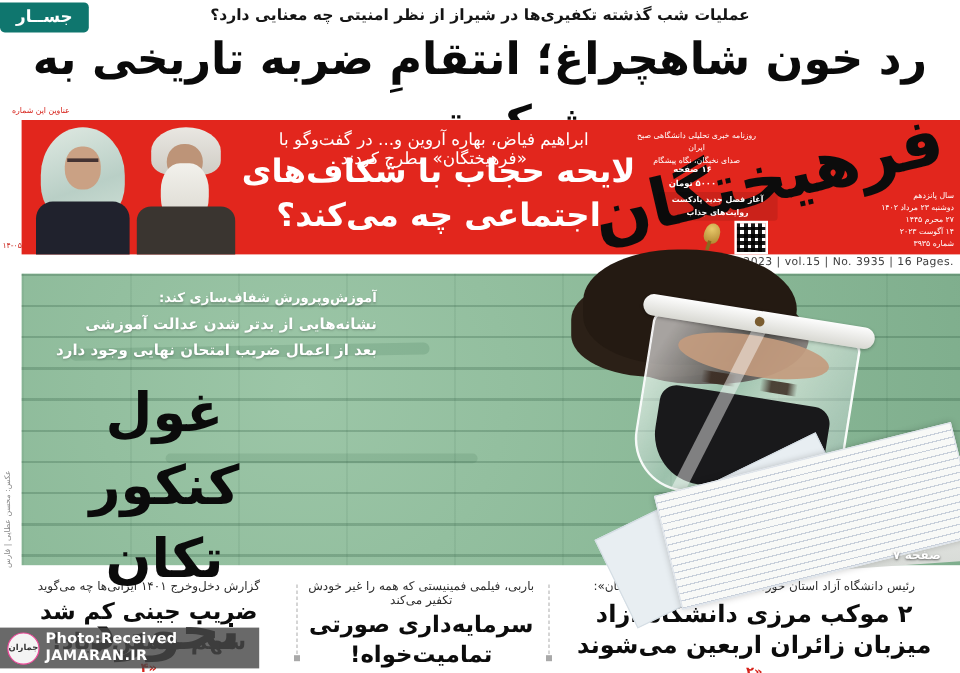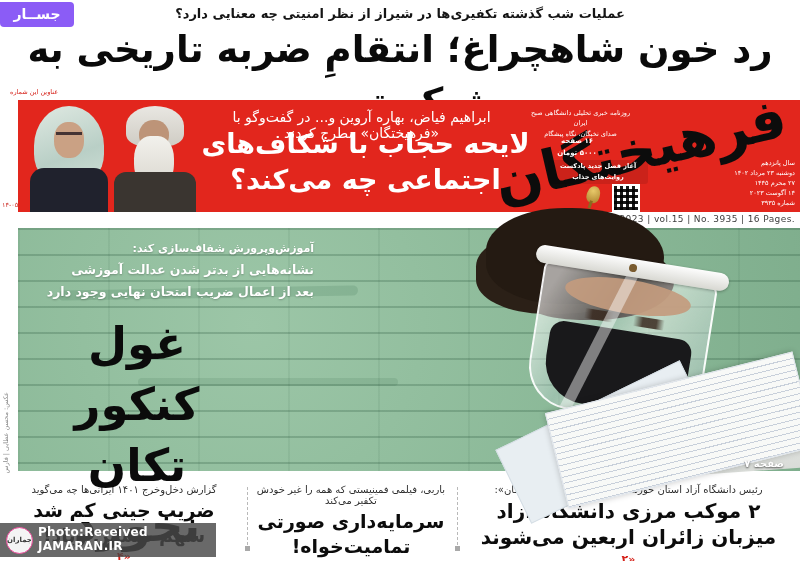--- a/index.html
+++ b/index.html
@@ -1,20 +1,20 @@
 <!DOCTYPE html>
 <html lang="fa"><head>
 <meta charset="utf-8">
 <style>
   * { margin:0; padding:0; box-sizing:border-box; }
   body { background:#e8e8e8; font-family:"DejaVu Sans", sans-serif; }
   .page { position:relative; width:800px; height:561px; background:#fff; overflow:hidden; margin:0 auto; }
 
   
-  .corner-tag { position:absolute; left:0; top:2px; width:74px; height:25px; background:#8b5cf6;
+  .corner-tag { position:absolute; left:0; top:2px; width:74px; height:25px; background:#0f766e;
     color:#fff; font-weight:bold; font-size:14px; text-align:center; line-height:25px;
     border-radius:0 4px 4px 4px; direction:rtl; }
   .top-kicker { position:absolute; top:6px; left:0; width:100%; text-align:center;
     font-size:13px; font-weight:bold; color:#151515; direction:rtl; }
   .main-headline { position:absolute; top:24px; left:0; width:100%; text-align:center;
     font-size:37px; font-weight:bold; color:#0a0a0a; direction:rtl; line-height:1.4; letter-spacing:-1px; }
   .edition-note { position:absolute; left:10px; top:88px; font-size:6.5px; color:#d6221a; direction:rtl; }
   .margin-date { position:absolute; left:2px; top:201px; font-size:6.5px; color:#cc2a22; }
 
   

